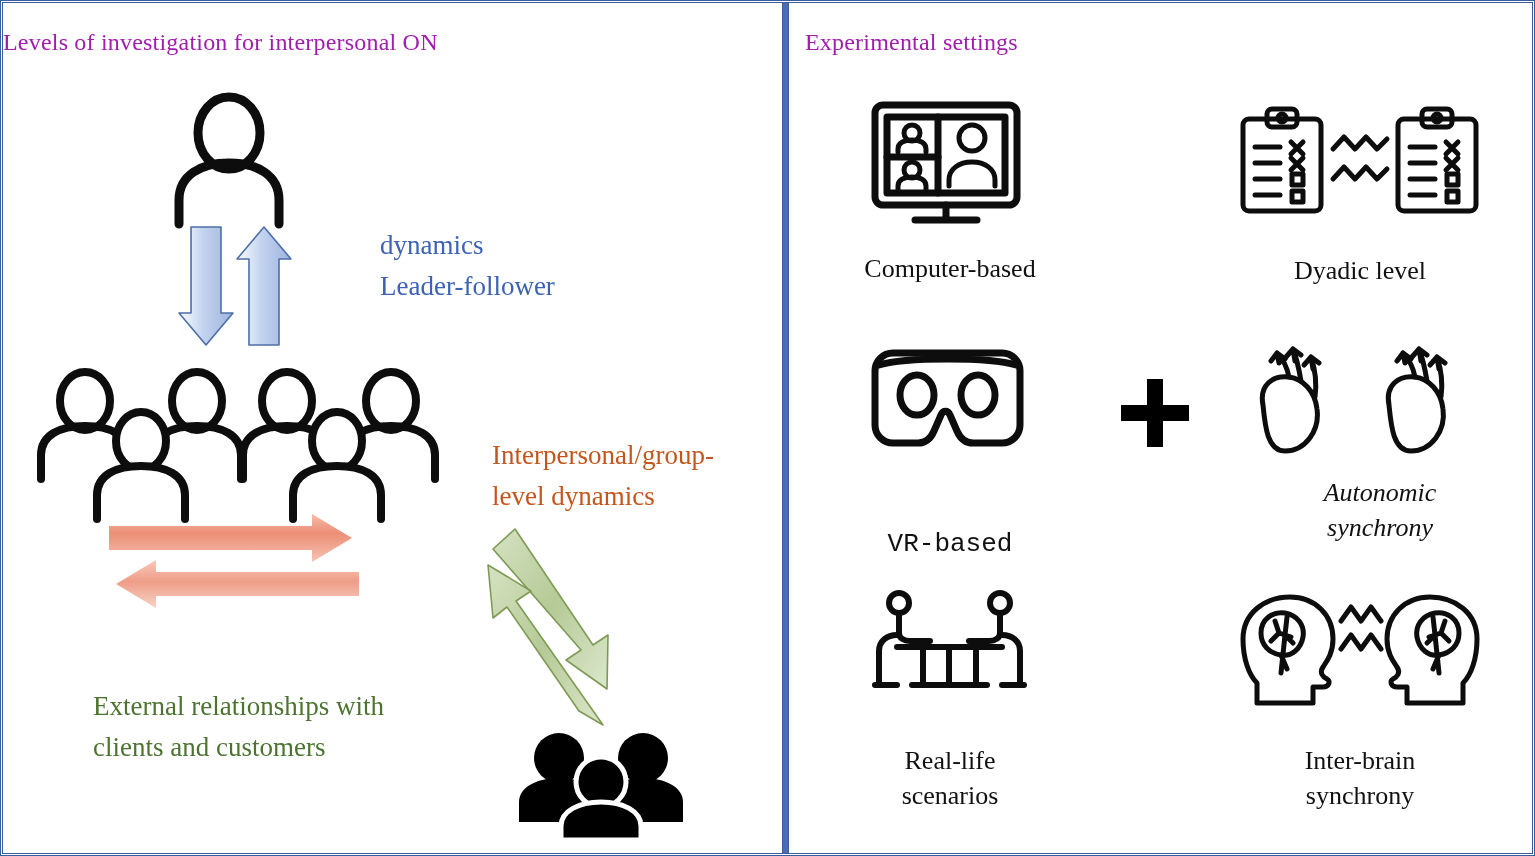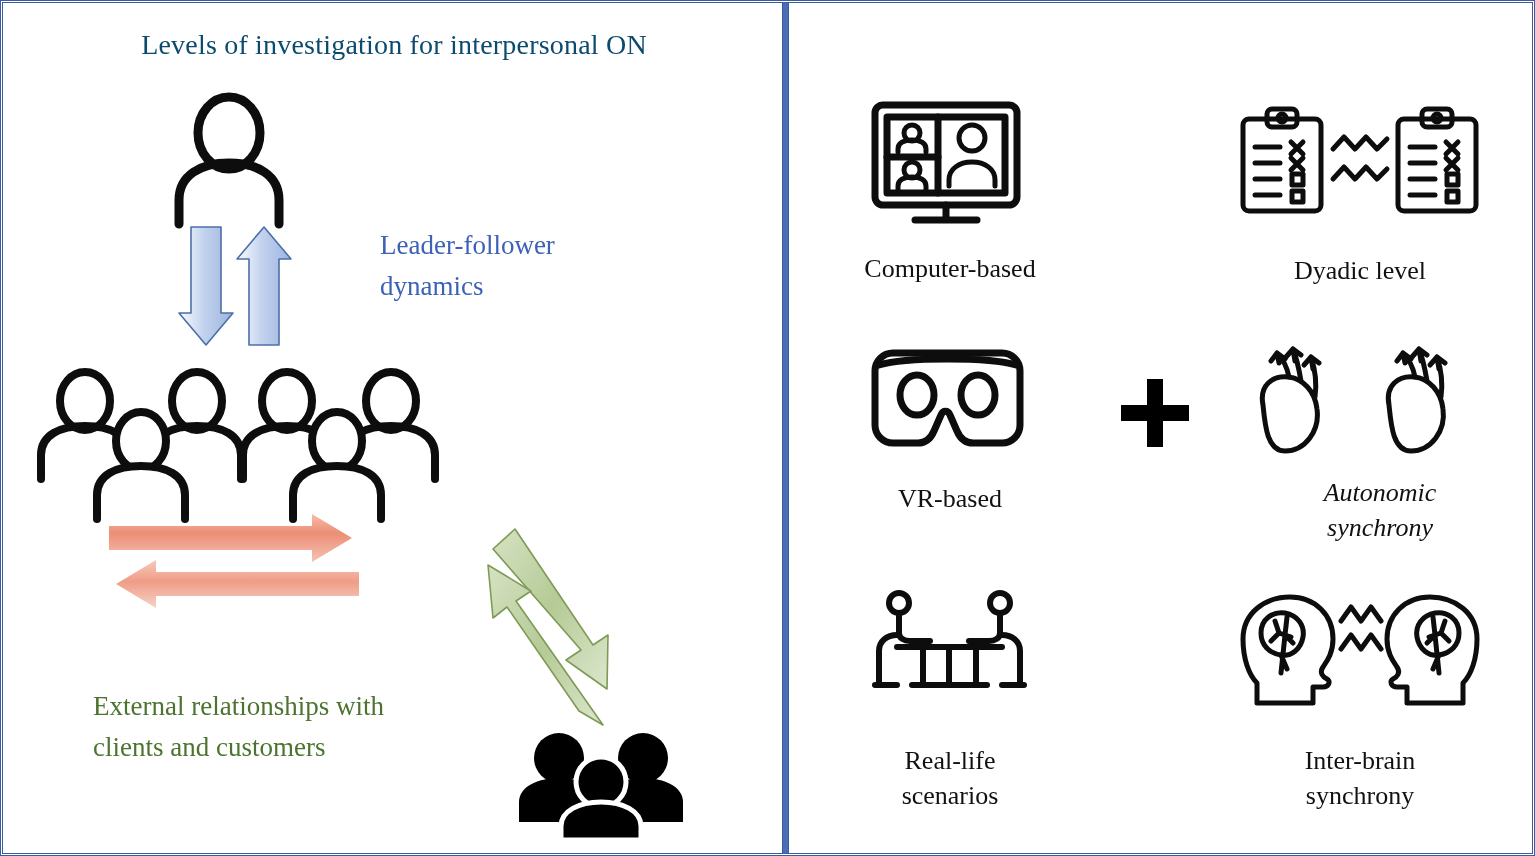--- a/index.html
+++ b/index.html
@@ -10,22 +10,22 @@
   }
   .panel{position:absolute;top:0;height:856px;box-sizing:border-box;}
   .panel-left{left:0;width:782px;}
   .panel-right{left:782px;width:753px;}
   .divider{
     position:absolute;left:779px;top:0;width:5px;height:856px;
     border-left:1px solid #3B5CA0;border-right:1px solid #3B5CA0;
     background:#4A6DB5;
   }
   .title{
-    position:absolute;text-align:center;color:#0c4a6e;
-    font-size:28px;letter-spacing:0.2px;white-space:nowrap;
+    position:absolute;text-align:left;color:#a21caf;
+    font-size:24px;letter-spacing:0.2px;white-space:nowrap;
   }
   #t-left{left:0;width:782px;top:26px;}
 
   .cap{
     position:absolute;text-align:center;color:#111;font-size:26px;line-height:1.35;
   }
   .lbl{position:absolute;font-size:27px;line-height:1.5;}
   .lbl-blue{color:#3B62B5;}
   .lbl-orange{color:#C4561C;}
   .lbl-green{color:#4C7430;}
@@ -61,22 +61,22 @@
             <stop offset="45%" stop-color="#C3D3EE"></stop>
             <stop offset="100%" stop-color="#9DB4DF"></stop>
           </linearGradient>
         </defs>
         <path d="M10 0 H40 V86 H52 L25 118 L-2 86 H10 Z" fill="url(#gblue)" stroke="#4C6FA8" stroke-width="1.6" stroke-linejoin="round"></path>
         <path d="M68 118 H98 V32 H110 L83 0 L56 32 H68 Z" fill="url(#gblue)" stroke="#4C6FA8" stroke-width="1.6" stroke-linejoin="round"></path>
       </svg>
     </div>
 
     <div class="lbl lbl-blue" style="left:377px;top:222px;width:230px;">
+      <div>dynamics</div>
       <div>Leader-follower</div>
-      <div>dynamics</div>
     </div>
 
     <div class="ic" style="left:22px;top:366px;">
       <svg width="420" height="150" viewBox="0 0 420 150">
         <g class="stroke" stroke-width="8">
 
           <ellipse cx="60" cy="32" rx="25" ry="29"></ellipse>
           <path d="M16 110 V86 C16 66 35 57 60 57 C85 57 104 66 104 86 V110"></path>
           <ellipse cx="172" cy="32" rx="25" ry="29"></ellipse>
           <path d="M128 110 V86 C128 66 147 57 172 57 C197 57 216 66 216 86 V110"></path>
@@ -86,20 +86,24 @@
           <path d="M322 110 V86 C322 66 341 57 366 57 C391 57 410 66 410 86 V110"></path>
 
           <ellipse cx="116" cy="72" rx="25" ry="29" fill="#fff"></ellipse>
           <path d="M72 150 V126 C72 106 91 97 116 97 C141 97 160 106 160 126 V150" fill="#fff"></path>
           <ellipse cx="312" cy="72" rx="25" ry="29" fill="#fff"></ellipse>
           <path d="M268 150 V126 C268 106 287 97 312 97 C337 97 356 106 356 126 V150" fill="#fff"></path>
         </g>
       </svg>
     </div>
 
+    <div class="lbl lbl-orange" style="left:489px;top:432px;width:270px;">
+      <div>Interpersonal/group-</div>
+      <div>level dynamics</div>
+    </div>
 
     <div class="ic" style="left:106px;top:513px;">
       <svg width="250" height="90" viewBox="0 0 250 90">
         <defs>
           <linearGradient id="gsal" x1="0" y1="0" x2="0" y2="1">
             <stop offset="0%" stop-color="#F8BCA9"></stop>
             <stop offset="40%" stop-color="#EC8E76"></stop>
             <stop offset="100%" stop-color="#F6C3B2"></stop>
           </linearGradient>
           <linearGradient id="gsal2" x1="0" y1="0" x2="0" y2="1">
@@ -144,20 +148,21 @@
           <circle cx="90" cy="52" r="25" stroke="#fff" stroke-width="5"></circle>
           <path d="M50 110 V96 C50 81 68 72 90 72 C112 72 130 81 130 96 V110 Z" stroke="#fff" stroke-width="5"></path>
         </g>
       </svg>
     </div>
 
   </div>
 
   <div class="panel panel-right">
 
+    <div class="title" style="left:20px;width:340px;top:26px;">Experimental settings</div>
 
     <div class="ic" style="left:82px;top:97px;">
       <svg width="160" height="125" viewBox="0 0 160 125">
         <g class="stroke" stroke-width="7">
           <rect x="8" y="5" width="142" height="100" rx="8"></rect>
           <rect x="20" y="17" width="118" height="76"></rect>
           <line x1="71" y1="17" x2="71" y2="93"></line>
           <line x1="20" y1="57" x2="71" y2="57"></line>
           <line x1="79" y1="105" x2="79" y2="118"></line>
           <line x1="48" y1="120" x2="110" y2="120"></line>
@@ -179,21 +184,21 @@
         <g class="stroke" stroke-width="7">
           <path d="M10 28 C10 18 18 10 28 10 H137 C147 10 155 18 155 28 V82 C155 92 147 100 137 100 H108
                    C100 100 95 95 92 88 L85 72 C83 67 78 67 76 72 L69 88 C66 95 61 100 53 100 H28
                    C18 100 10 92 10 82 Z"></path>
           <path d="M14 22 C40 14 125 14 151 22"></path>
           <ellipse cx="52" cy="52" rx="17" ry="20"></ellipse>
           <ellipse cx="113" cy="52" rx="17" ry="20"></ellipse>
         </g>
       </svg>
     </div>
-    <div class="cap" style="left:0px;width:330px;top:478px;">VR-based</div>
+    <div class="cap" style="left:0px;width:330px;top:524px;font-family:Liberation Mono, monospace;">VR-based</div>
 
     <div class="ic" style="left:82px;top:586px;">
       <svg width="165" height="110" viewBox="0 0 165 110">
         <g class="stroke" stroke-width="6">
           <circle cx="32" cy="14" r="10"></circle>
           <path d="M32 26 V44 C32 49 37 52 43 52 H63"></path>
           <path d="M12 96 V62 C12 52 20 46 30 46"></path>
           <line x1="8" y1="96" x2="30" y2="96"></line>
           <path d="M30 58 H56 V82"></path>
           <line x1="45" y1="96" x2="68" y2="96"></line>

